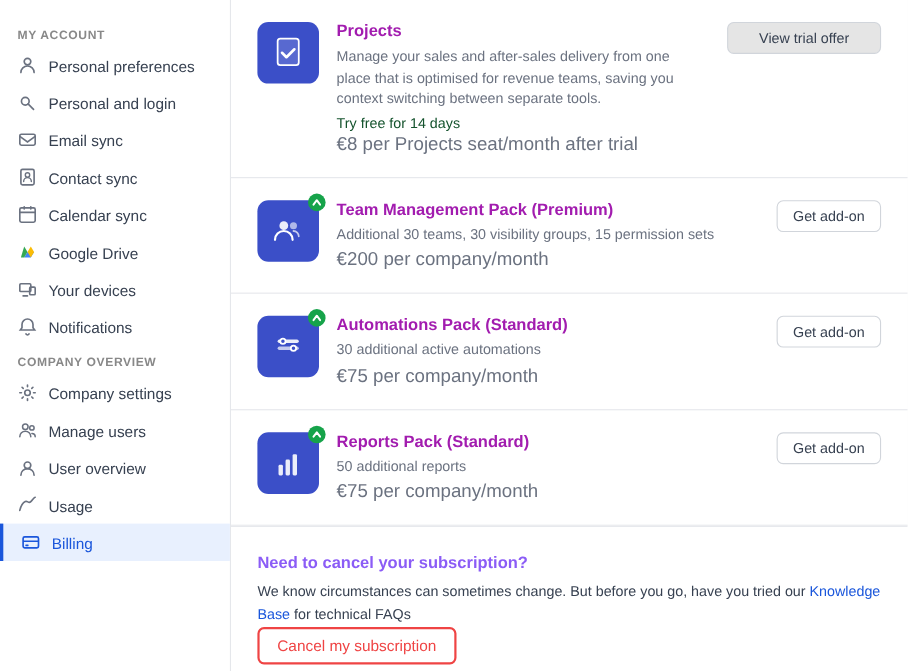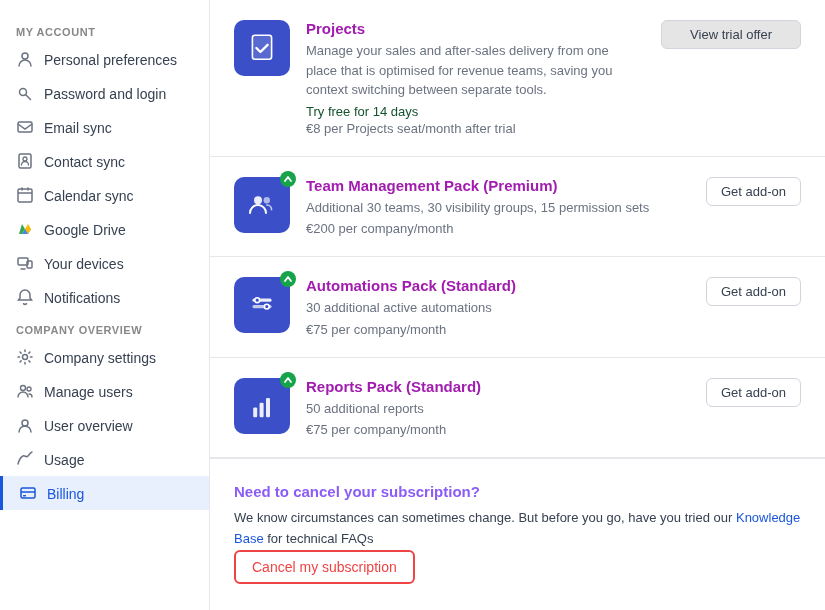--- a/index.html
+++ b/index.html
@@ -19,21 +19,21 @@
 
     
     .addon-list { padding: 0; }
     .addon-item { display: flex; align-items: flex-start; gap: 16px; padding: 20px 24px; border-bottom: 1px solid #e5e7eb; }
     .addon-icon { width: 56px; height: 56px; border-radius: 10px; background: #3b4fc8; display: flex; align-items: center; justify-content: center; flex-shrink: 0; }
     .addon-icon svg { width: 32px; height: 32px; }
     .addon-content { flex: 1; }
     .addon-title { font-size: 15px; font-weight: 600; color: #a21caf; margin-bottom: 4px; }
     .addon-desc { font-size: 13px; color: #6b7280; margin-bottom: 4px; line-height: 1.5; }
     .addon-trial { font-size: 13px; color: #14532d; font-weight: 400; margin-bottom: 2px; }
-    .addon-price { font-size: 13px; color: #6b7280; }
+    .addon-price { font-size: 17px; color: #6b7280; }
     .addon-action { flex-shrink: 0; margin-left: auto; }
     .btn-trial { background: #e5e5e5; border: 1px solid #d1d5db; color: #374151; padding: 6px 28px; border-radius: 6px; font-size: 13px; cursor: pointer; white-space: nowrap; margin-left: 32px; }
     .btn-addon { background: #fff; border: 1px solid #d1d5db; color: #374151; padding: 6px 14px; border-radius: 6px; font-size: 13px; cursor: pointer; white-space: nowrap; }
 
     
     .cancel-section { padding: 24px; border-top: 1px solid #e5e7eb; background: #fff; }
     .cancel-title { font-size: 15px; font-weight: 600; color: #8b5cf6; margin-bottom: 8px; }
     .cancel-desc { font-size: 13px; color: #374151; line-height: 1.6; }
     .cancel-link { color: #1a56db; text-decoration: none; }
     .btn-cancel { background: #fff; border: 2px solid #ef4444; color: #ef4444; padding: 7px 16px; border-radius: 6px; font-size: 14px; font-weight: 500; cursor: pointer; text-align: right; }
@@ -57,21 +57,21 @@
     </span>
     <span>Personal preferences</span>
   </div>
   <div class="sidebar-item">
     <span class="sidebar-icon">
       <svg viewBox="0 0 18 18" fill="none" width="18" height="18">
           <circle cx="7" cy="8" r="3.5" stroke="#6b7280" stroke-width="1.5"></circle>
           <path d="M9.5 10.5l5 5M12 13l1.5 1.5" stroke="#6b7280" stroke-width="1.5" stroke-linecap="round"></path>
         </svg>
     </span>
-    <span>Password and login</span>
+    <span>Personal and login</span>
   </div>
   <div class="sidebar-item">
     <span class="sidebar-icon">
       <svg viewBox="0 0 18 18" fill="none" width="18" height="18">
           <rect x="2" y="4" width="14" height="10" rx="1.5" stroke="#6b7280" stroke-width="1.5"></rect>
           <path d="M2 6l7 5 7-5" stroke="#6b7280" stroke-width="1.5"></path>
         </svg>
     </span>
     <span>Email sync</span>
   </div>

